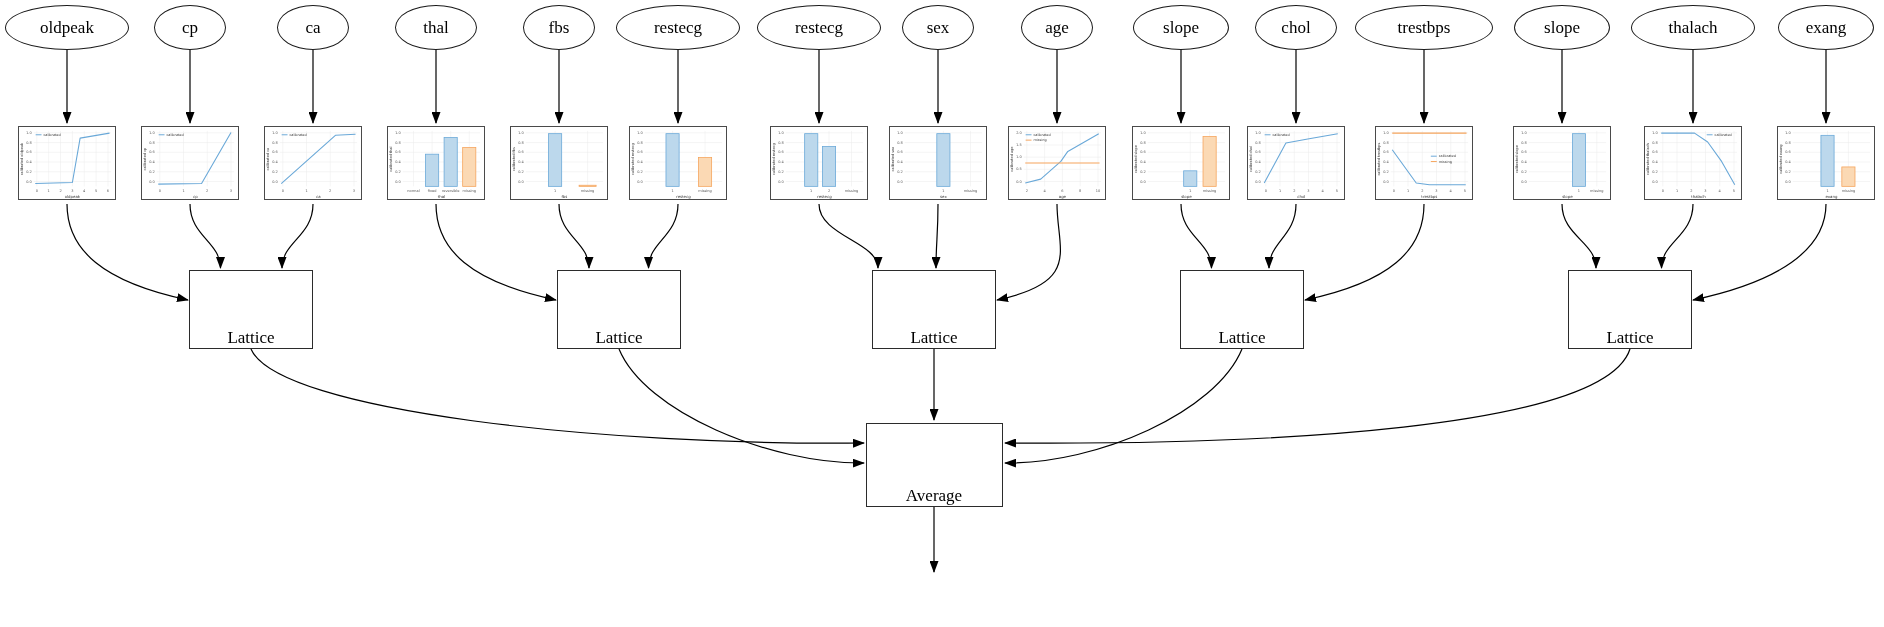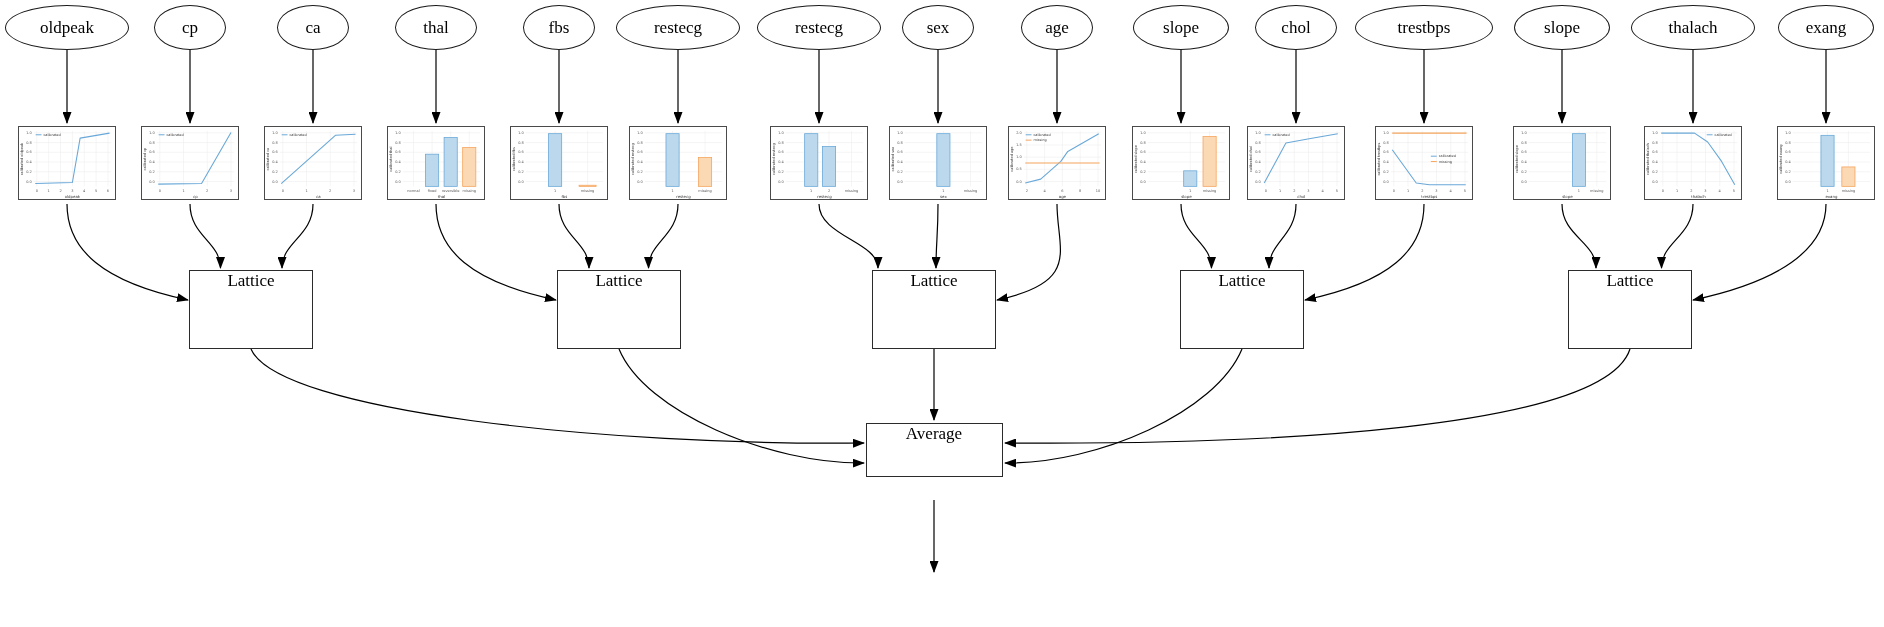--- a/index.html
+++ b/index.html
@@ -4,21 +4,21 @@
 <title>Lattice model diagram</title>
 <style>
   html,body{margin:0;padding:0;background:#fff;}
   #canvas{position:relative;width:1884px;height:627px;background:#ffffff;
           font-family:"Liberation Serif", serif; overflow:hidden;}
   #edges{position:absolute;left:0;top:0;width:1884px;height:627px;}
   .ellipse{position:absolute;box-sizing:border-box;border:1.4px solid #1a1a1a;border-radius:50%;
            background:#fff;display:flex;align-items:center;justify-content:center;
            font-size:17px;color:#000;}
   .box{position:absolute;box-sizing:border-box;border:1.7px solid #2b2b2b;background:#fff;
-       display:flex;align-items:flex-start;justify-content:center;font-size:17px;color:#000;}
+       display:flex;align-items:flex-end;justify-content:center;font-size:17px;color:#000;}
   .chart{position:absolute;box-sizing:border-box;border:1.6px solid #4a4a4a;background:#fff;}
   .chart svg{display:block;font-family:"DejaVu Sans", sans-serif;}
 </style>
 </head>
 <body>
 
 <div id="canvas">
   <svg id="edges" width="1884" height="627" viewBox="0 0 1884 627" xmlns="http://www.w3.org/2000/svg">
     <defs>
       <marker id="ah" markerUnits="userSpaceOnUse" markerWidth="12" markerHeight="9" refX="11" refY="4.5" orient="auto">
@@ -56,21 +56,21 @@
       <path d="M 1826 50 L 1826 123" fill="none" stroke="#000000" stroke-width="1.2" marker-end="url(#ah)"></path>
       <path d="M 1826 204 C 1826 250, 1778 282, 1693 300" fill="none" stroke="#000000" stroke-width="1.2" marker-end="url(#ah)"></path>
       <path d="M 251 349 C 278 412, 610 446, 864 443" fill="none" stroke="#000000" stroke-width="1.2" marker-end="url(#ah)"></path>
       <path d="M 619 349 C 645 412, 770 464, 864 463" fill="none" stroke="#000000" stroke-width="1.2" marker-end="url(#ah)"></path>
       <path d="M 934 349 L 934 420" fill="none" stroke="#000000" stroke-width="1.2" marker-end="url(#ah)"></path>
       <path d="M 1242 349 C 1216 412, 1098 464, 1005 463" fill="none" stroke="#000000" stroke-width="1.2" marker-end="url(#ah)"></path>
       <path d="M 1630 349 C 1604 430, 1260 445, 1005 443" fill="none" stroke="#000000" stroke-width="1.2" marker-end="url(#ah)"></path>
       <path d="M 934 500 L 934 572" fill="none" stroke="#000000" stroke-width="1.2" marker-end="url(#ah)"></path>
     </svg>
 
-  <div class="box" id="avg" style="left: 865.5px; top: 423px; width: 137px; height: 54px;">Average</div>
+  <div class="box" id="avg" style="left: 865.5px; top: 423px; width: 137px; height: 84px;">Average</div>
 <div class="ellipse" style="left: 5px; top: 5px; width: 124px; height: 45px;">
       <span>oldpeak</span>
     </div>
     <div class="chart" style="left: 18px; top: 126px; width: 98px; height: 74px;">
       <svg viewBox="0 0 98 74" width="100%" height="100%" preserveAspectRatio="none">
         <g>
           <line x1="15" y1="6" x2="94" y2="6" stroke="#eaeaea" stroke-width="0.5"></line>
           <text x="13" y="7.2" font-size="3.6" text-anchor="end" fill="#555555">1.0</text>
           <line x1="15" y1="16" x2="94" y2="16" stroke="#eaeaea" stroke-width="0.5"></line>
           <text x="13" y="17.2" font-size="3.6" text-anchor="end" fill="#555555">0.8</text>

